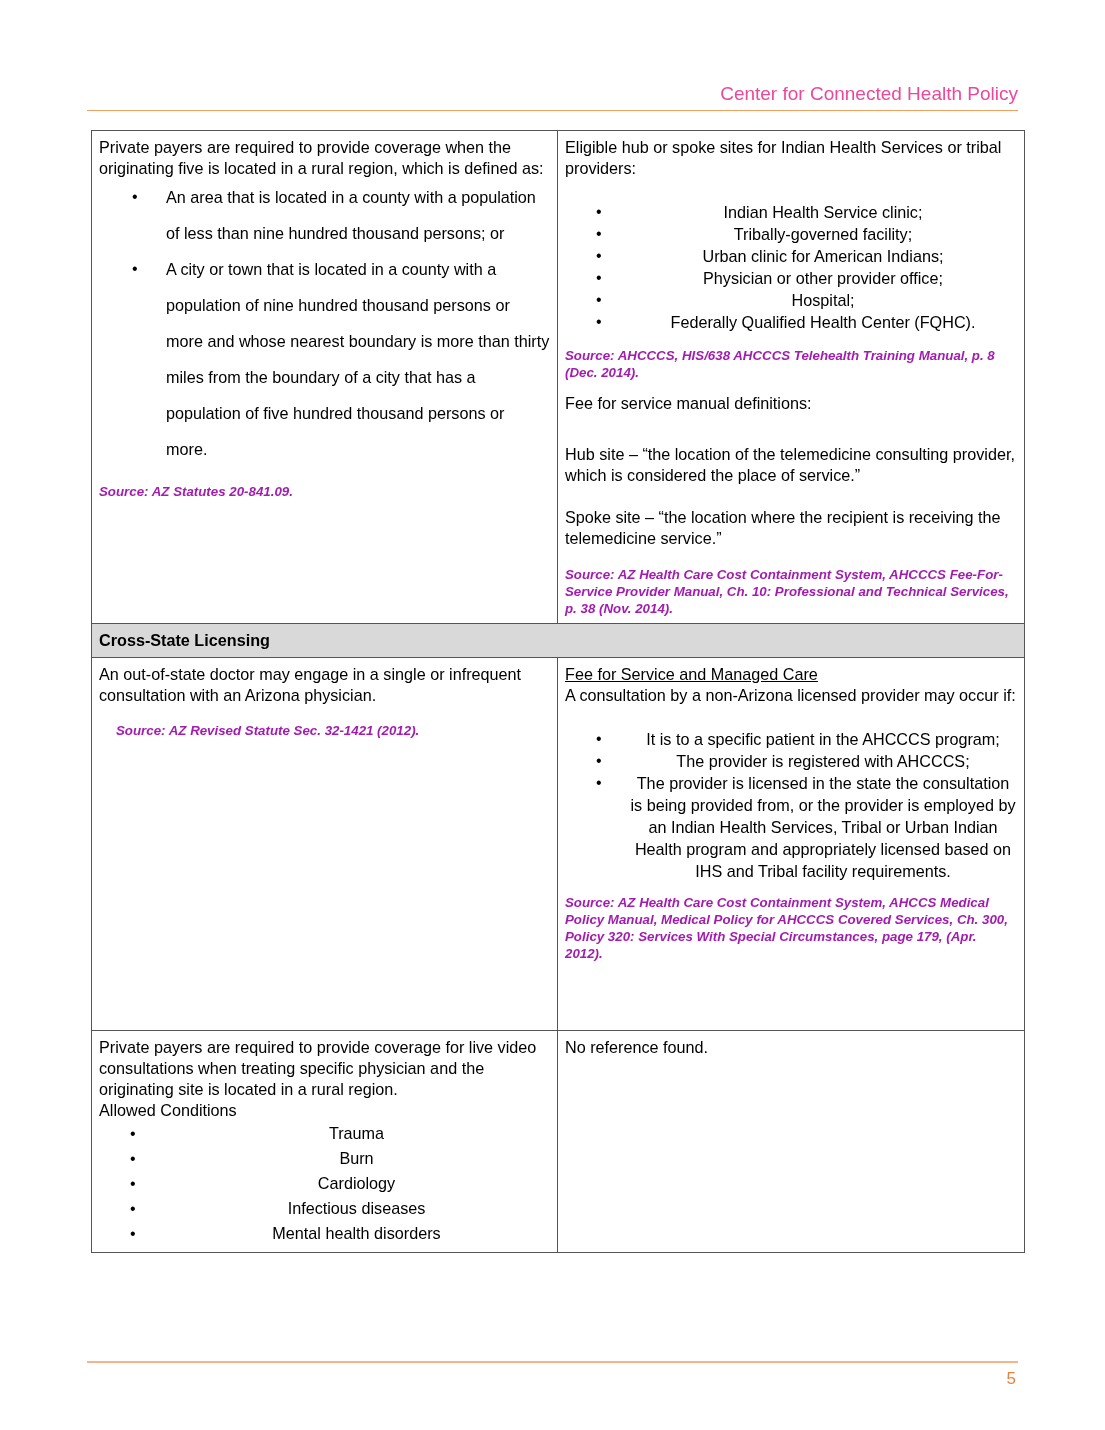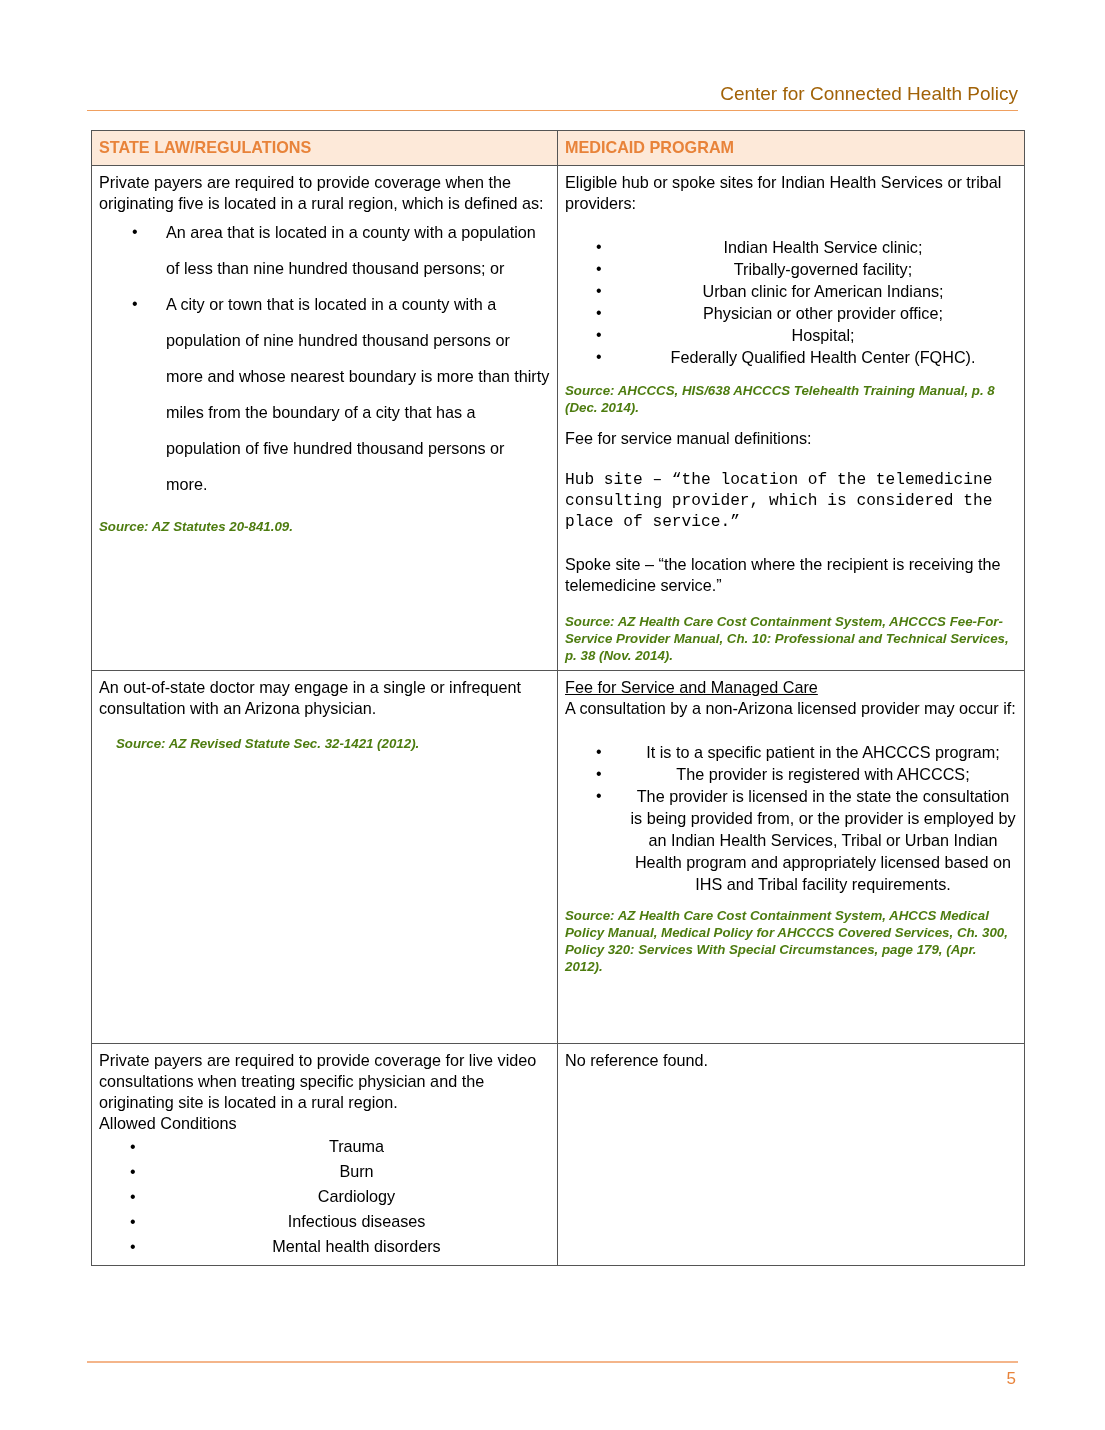--- a/index.html
+++ b/index.html
@@ -1,27 +1,27 @@
 <!DOCTYPE html>
 <html><head>
 <meta charset="utf-8">
 <style>
   html, body { margin:0; padding:0; background:#ffffff; }
   body { width:1105px; height:1430px; position:relative; overflow:hidden;
          font-family:"Liberation Sans", sans-serif; color:#000; }
-  .header-title { position:absolute; right:87px; top:83px; font-size:19px; color:#a16207; }
+  .header-title { position:absolute; right:87px; top:83px; font-size:19px; color:#ec4899; }
   .header-rule { position:absolute; left:87px; right:87px; top:110px; height:1px; background:#F0A060; }
   .footer-rule { position:absolute; left:87px; right:87px; top:1361px; height:2px; background:#F4B58A; }
   .page-num { position:absolute; right:89px; top:1369px; font-size:17px; color:#E8833A; }
 
   table.grid { position:absolute; left:91px; top:130px; width:933px; border-collapse:collapse; table-layout:fixed; }
   table.grid td { border:1px solid #555; vertical-align:top; padding:6px 7px 6px 7px; font-size:16.2px; line-height:21px; }
   td.col-head { background:#FDE9D9; color:#E8833A; font-weight:bold; font-size:16.5px; height:22px; padding-top:6px; }
   td.section-head { background:#D9D9D9; font-weight:bold; font-size:16.5px; padding:6px 7px; }
-  .src { color:#4d7c0f; font-weight:bold; font-style:italic; font-size:13.3px; line-height:17px; }
+  .src { color:#a21caf; font-weight:bold; font-style:italic; font-size:13.3px; line-height:17px; }
   ul.b { margin:0; padding:0; list-style:none; }
   ul.b li { position:relative; padding-left:67px; }
   ul.b li::before { content:"•"; position:absolute; left:33px; top:0; font-size:16px; }
   ul.b.loose li { line-height:36px; }
   ul.b.cond li { padding-left:64px; line-height:25px;text-align:center; }
   ul.b.cond li::before { left:31px; }
   ul.b.med li { padding-left:64px; line-height:22px;text-align:center; }
   ul.b.med li::before { left:31px; }
   .u { text-decoration:underline; }
   p { margin:0; }
@@ -31,24 +31,20 @@
 
 <div class="header-title">Center for Connected Health Policy</div>
 <div class="header-rule"></div>
 
 <table class="grid">
   <colgroup>
       <col style="width:466px">
       <col style="width:467px">
     </colgroup>
   <tbody>
-      <tr>
-    <td class="col-head">STATE LAW/REGULATIONS</td>
-    <td class="col-head">MEDICAID PROGRAM</td>
-  </tr>
 
   <tr>
     <td style="height:473px;">
       <p>Private payers are required to provide coverage when the originating five is located in a rural region, which is defined as:</p>
       <ul class="b loose">
         <li>An area that is located in a county with a population of less than nine hundred thousand persons; or</li>
         <li>A city or town that is located in a county with a population of nine hundred thousand persons or more and whose nearest boundary is more than thirty miles from the boundary of a city that has a population of five hundred thousand persons or more.</li>
       </ul>
       <p class="src" style="margin-top:16px;">Source: AZ Statutes 20-841.09.</p>
     </td>
@@ -57,26 +53,29 @@
       <ul class="b med" style="margin-top:22px;">
         <li>Indian Health Service clinic;</li>
         <li>Tribally-governed facility;</li>
         <li>Urban clinic for American Indians;</li>
         <li>Physician or other provider office;</li>
         <li>Hospital;</li>
         <li>Federally Qualified Health Center (FQHC).</li>
       </ul>
       <p class="src" style="margin-top:14px;">Source: AHCCCS, HIS/638 AHCCCS Telehealth Training Manual, p. 8 (Dec. 2014).</p>
       <p style="margin-top:12px;">Fee for service manual definitions:</p>
-      <p style="margin-top:21px;font-family:Liberation Mono, monospace;">Hub site – “the location of the telemedicine consulting provider, which is considered the place of service.”</p>
+      <p style="margin-top:30px;">Hub site – “the location of the telemedicine consulting provider, which is considered the place of service.”</p>
       <p style="margin-top:21px;">Spoke site – “the location where the recipient is receiving the telemedicine service.”</p>
       <p class="src" style="margin-top:17px;">Source: AZ Health Care Cost Containment System, AHCCCS Fee-For- Service Provider Manual, Ch. 10: Professional and Technical Services, p. 38 (Nov. 2014).</p>
     </td>
   </tr>
 
+  <tr>
+    <td colspan="2" class="section-head">Cross-State Licensing</td>
+  </tr>
 
   <tr>
     <td style="height:360px;">
       <p>An out-of-state doctor may engage in a single or infrequent consultation with an Arizona physician.</p>
       <p class="src" style="margin-top:16px;margin-left:17px;">Source: AZ Revised Statute Sec. 32-1421 (2012).</p>
     </td>
     <td>
       <p class="u">Fee for Service and Managed Care</p>
       <p>A consultation by a non-Arizona licensed provider may occur if:</p>
       <ul class="b med" style="margin-top:22px;">

